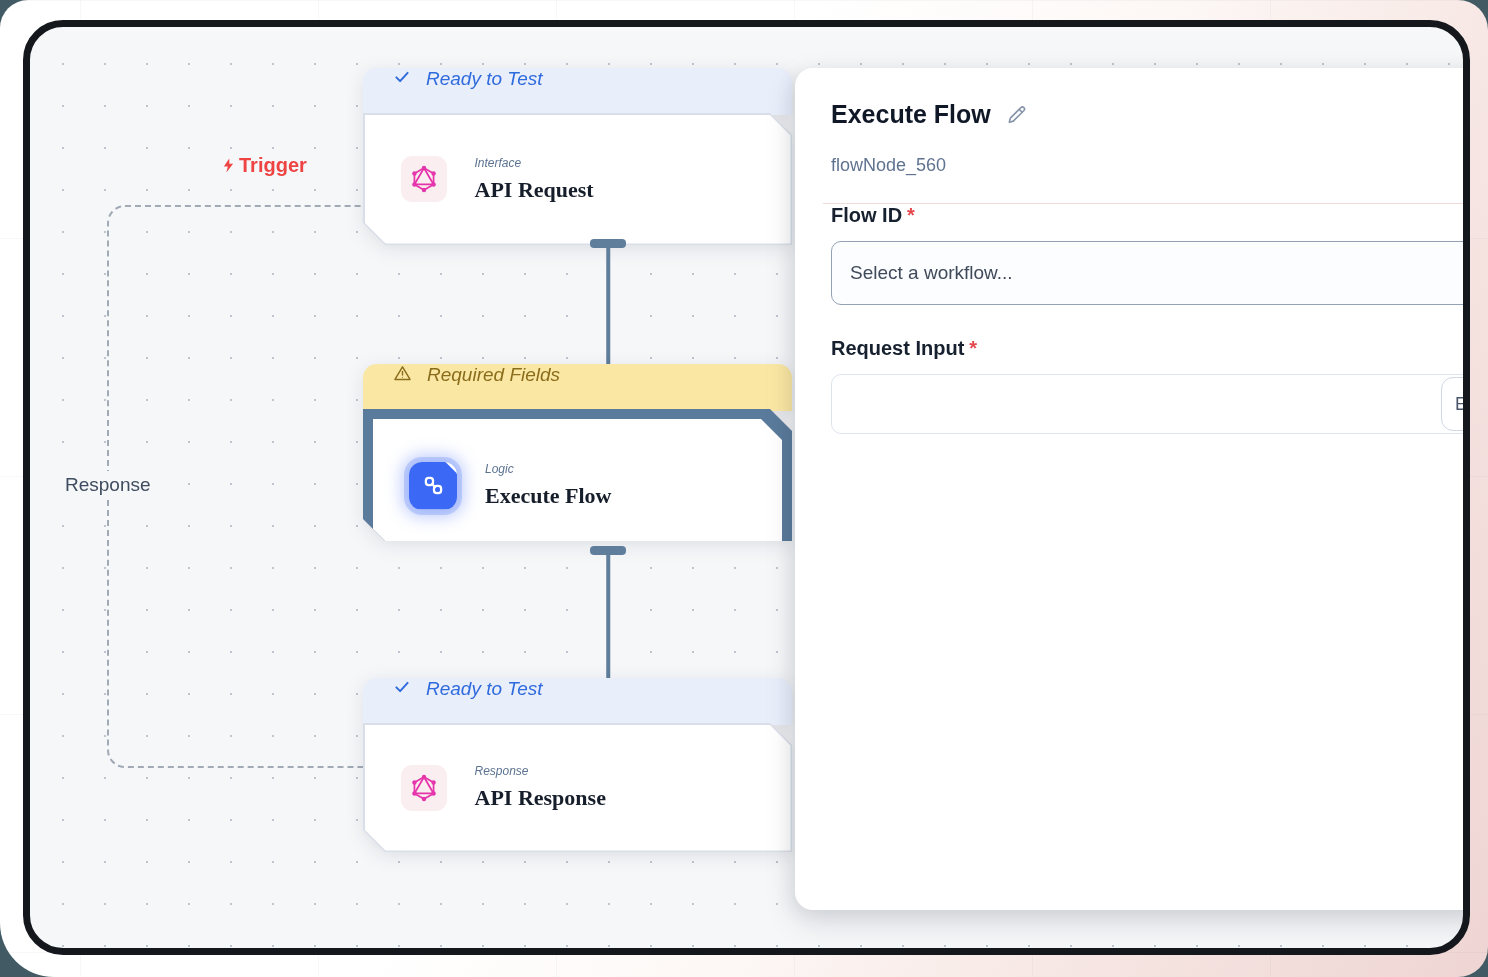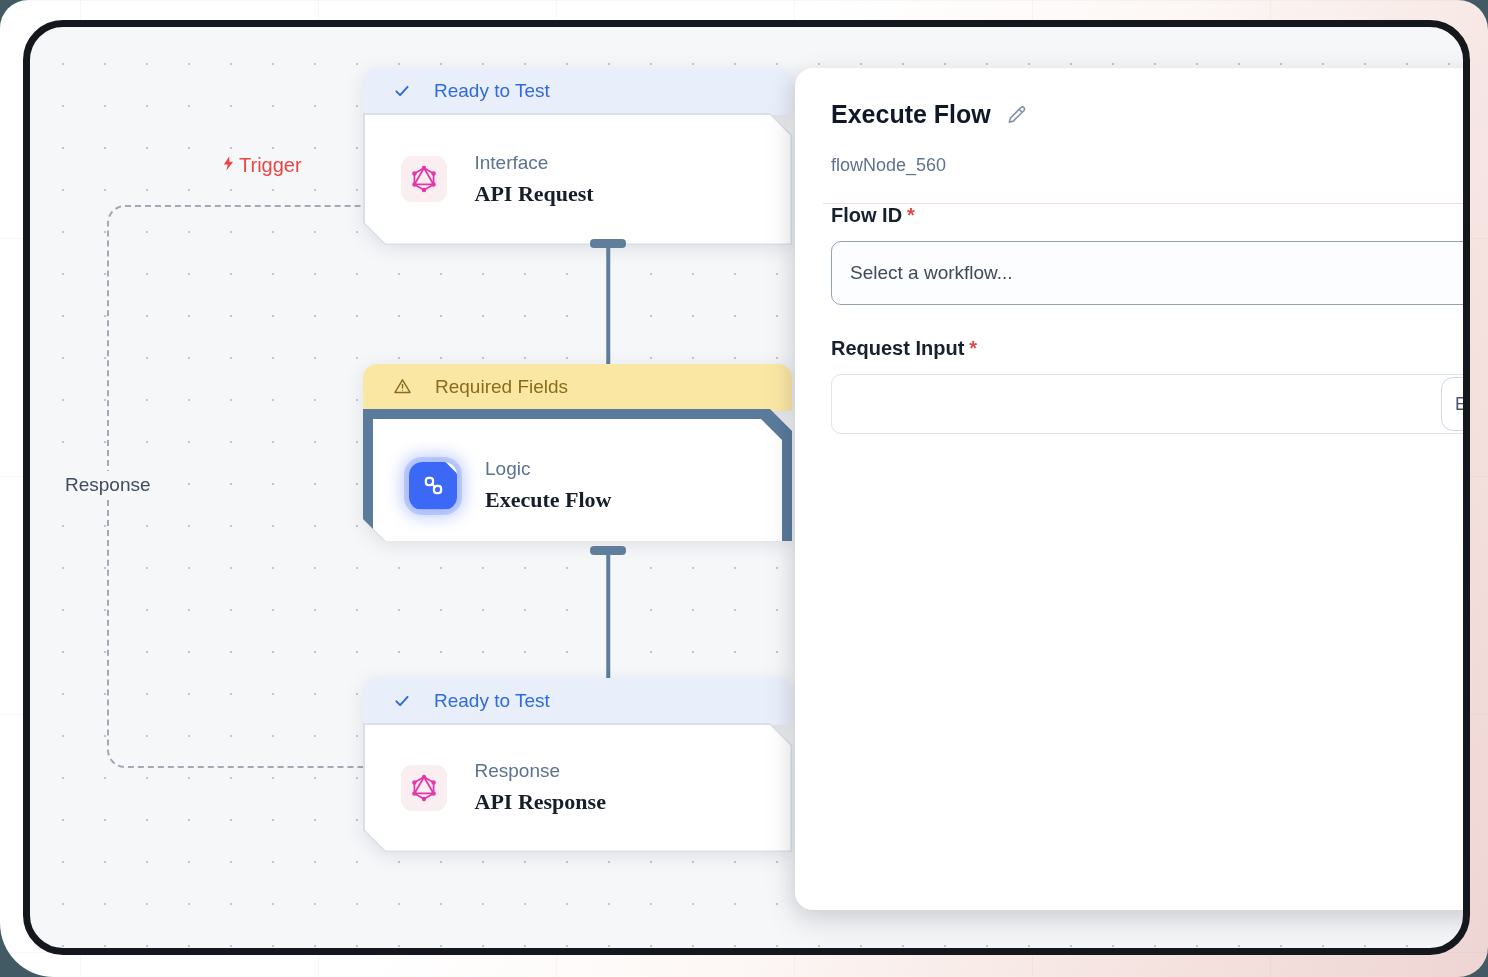--- a/index.html
+++ b/index.html
@@ -29,50 +29,50 @@
   }
 
   
   .dashed-loop {
     position:absolute; left:77px; top:178px; width:256px; height:563px;
     border:2px dashed #a2aab6; border-right:none;
     border-radius:18px 0 0 18px;
   }
   .trigger-label {
     position:absolute; left:190px; top:127px;
-    display:flex; align-items:flex-start; gap:2px;
-    color:#ee4444; font-size:20px; font-weight:400;
+    display:flex; align-items:center; gap:2px;
+    color:#ee4444; font-size:20px; font-weight:700;
   }
   .response-label {
     position:absolute; left:28px; top:444px;
     background:#f6f7f9; padding:3px 7px;
     color:#3f4c60; font-size:19px;
   }
 
   
   .node { position:absolute; left:333px; width:429px; filter:drop-shadow(0 4px 9px rgba(15,23,42,.10)); }
   .node-banner {
     height:47px; border-radius:14px 14px 0 0;
-    display:flex; align-items:center; gap:23px; padding:0 0 2px 30px;
-    font-size:19px; font-weight:500;
+    display:flex; align-items:flex-start; gap:15px; padding:0 0 2px 30px;
+    font-size:19px; font-weight:500;font-style:italic;
   }
   .banner-ready { background:#e9eefb; color:#2f6bdd; }
   .banner-warning { background:#fbe7a4; color:#8a6d1b; }
   .card {
     margin-top:-2px; height:132px; padding:1.5px;
     background:#d9dee8;
     clip-path:polygon(0 0, calc(100% - 22px) 0, 100% 22px, 100% 100%, 22px 100%, 0 calc(100% - 22px));
   }
   .card-selected { background:#5b7b9c; padding:10px; }
   .card-inner {
     width:100%; height:100%; background:#ffffff;
     clip-path:polygon(0 0, calc(100% - 21px) 0, 100% 21px, 100% 100%, 21px 100%, 0 calc(100% - 21px));
     display:flex; align-items:center; gap:28px; padding-left:36px;
   }
-  .node-cat { color:#5c7391; font-size:19px; margin-bottom:7px; }
+  .node-cat { color:#5c7391; font-size:12px; margin-bottom:7px;font-style:italic; }
   .node-title { color:#161e2b; font-size:22px; font-weight:600;font-family:Liberation Serif, serif; }
   .icon-tile {
     width:46px; height:46px; border-radius:11px;
     display:flex; align-items:center; justify-content:center; flex:0 0 auto;
   }
   .tile-pink { background:#fbeef0; }
   .glow-wrap { width:48px; height:48px; border-radius:13px; flex:0 0 auto;
     box-shadow:0 0 0 5px rgba(83,122,248,.25), 0 0 16px 7px rgba(83,122,248,.38); }
   .tile-blue {
     width:48px; height:48px; border-radius:13px; background:#3b69f6;

